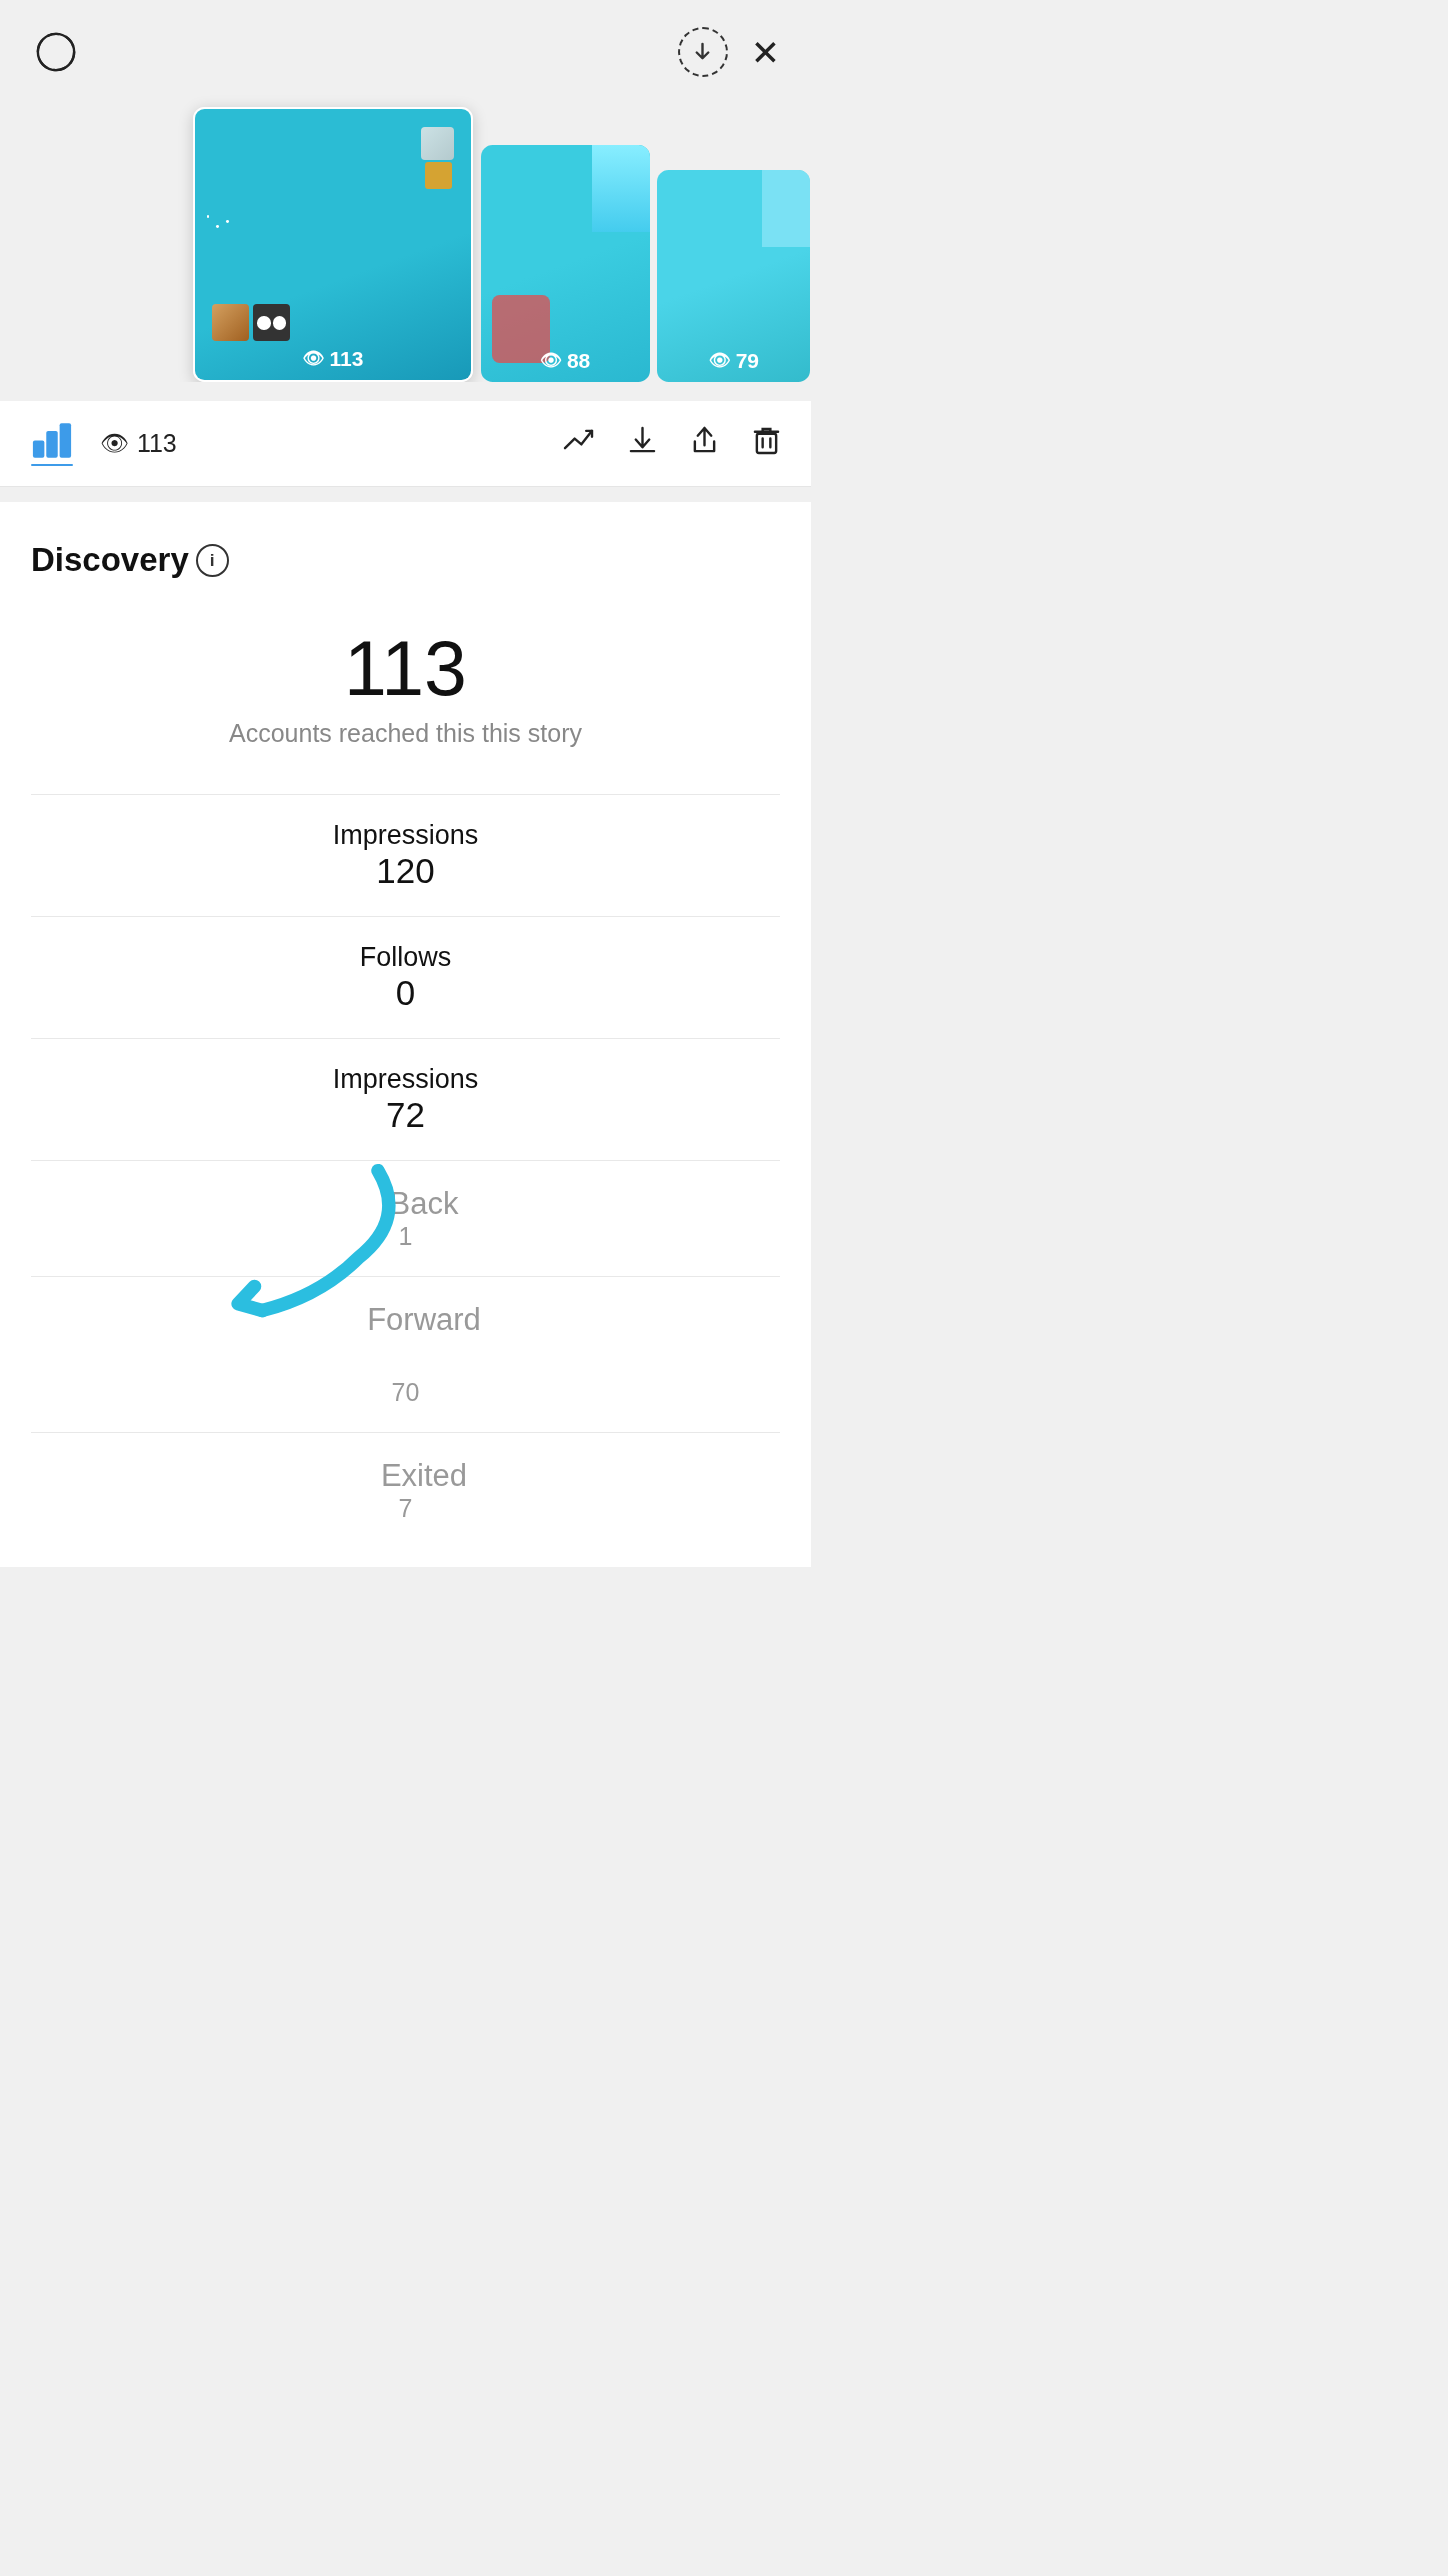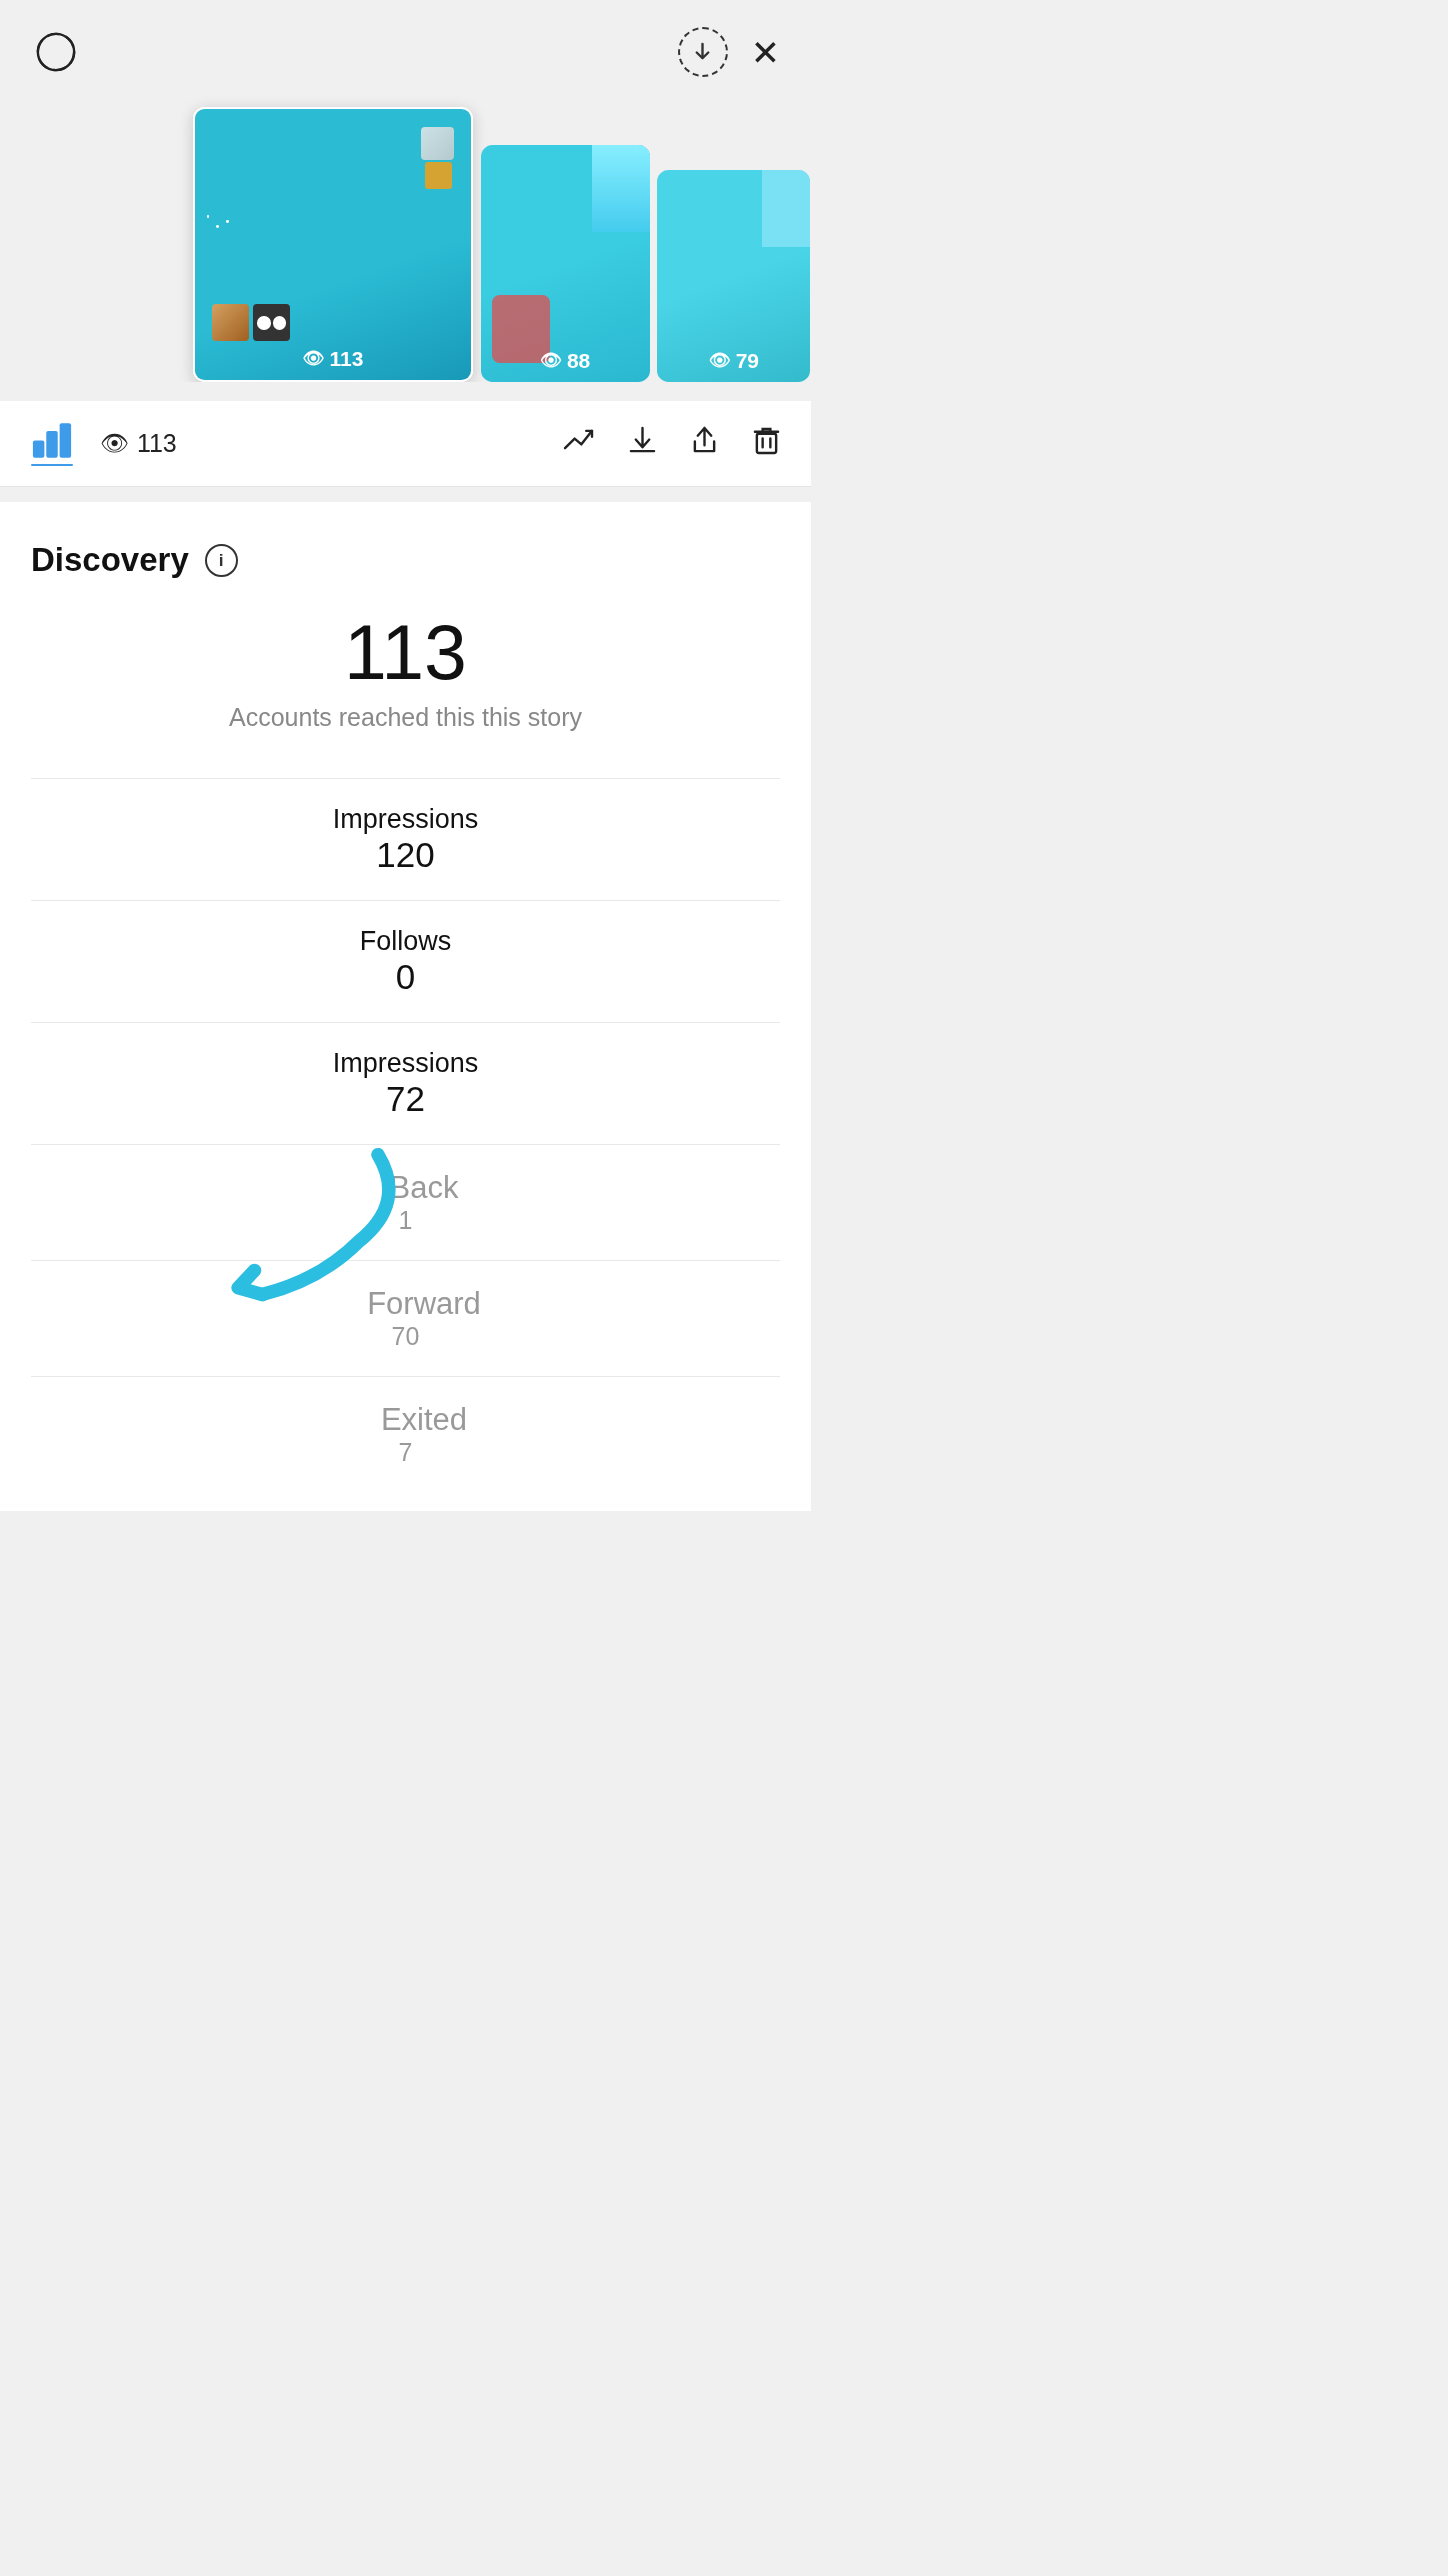--- a/index.html
+++ b/index.html
@@ -141,22 +141,22 @@
     }
 
     
     .stats-section {
       background: #fff;
       padding: 39px 31px 19.3px 31px;
     }
     .discovery-header {
       display: flex;
       align-items: center;
-      gap: 16px;
-      margin-bottom: 35px;
+      gap: 7px;
+      margin-bottom: 51px;
     }
     .discovery-title {
       font-size: 33px;
       font-weight: 700;
       color: #111;
     }
     .info-icon {
       width: 33px; height: 33px;
       border: 2.4px solid #333;
       border-radius: 50%;
@@ -355,21 +355,21 @@
 
   <div class="nav-section">
     <div class="stat-row">
       <span class="stat-label">Impressions</span>
       <span class="stat-value">72</span>
     </div>
     <div class="stat-row">
       <span class="stat-label sub">Back</span>
       <span class="stat-value sub">1</span>
     </div>
-    <div class="stat-row" style="position:relative;">
+    <div class="stat-row" style="position:relative;gap:40px;">
       <span class="stat-label sub">Forward</span>
 
       <svg style="position:absolute; left:154px; top:-116px; width:222px; height:164px; pointer-events:none;" viewBox="0 0 230 170" fill="none">
         <path d="M200 10 Q230 60 180 100 Q140 140 80 155" stroke="#2bbee0" stroke-width="14" stroke-linecap="round" fill="none"></path>
 
         <path d="M80 155 L55 148 L72 130" stroke="#2bbee0" stroke-width="14" stroke-linecap="round" stroke-linejoin="round" fill="none"></path>
       </svg>
       <span class="stat-value sub">70</span>
     </div>
     <div class="stat-row">

